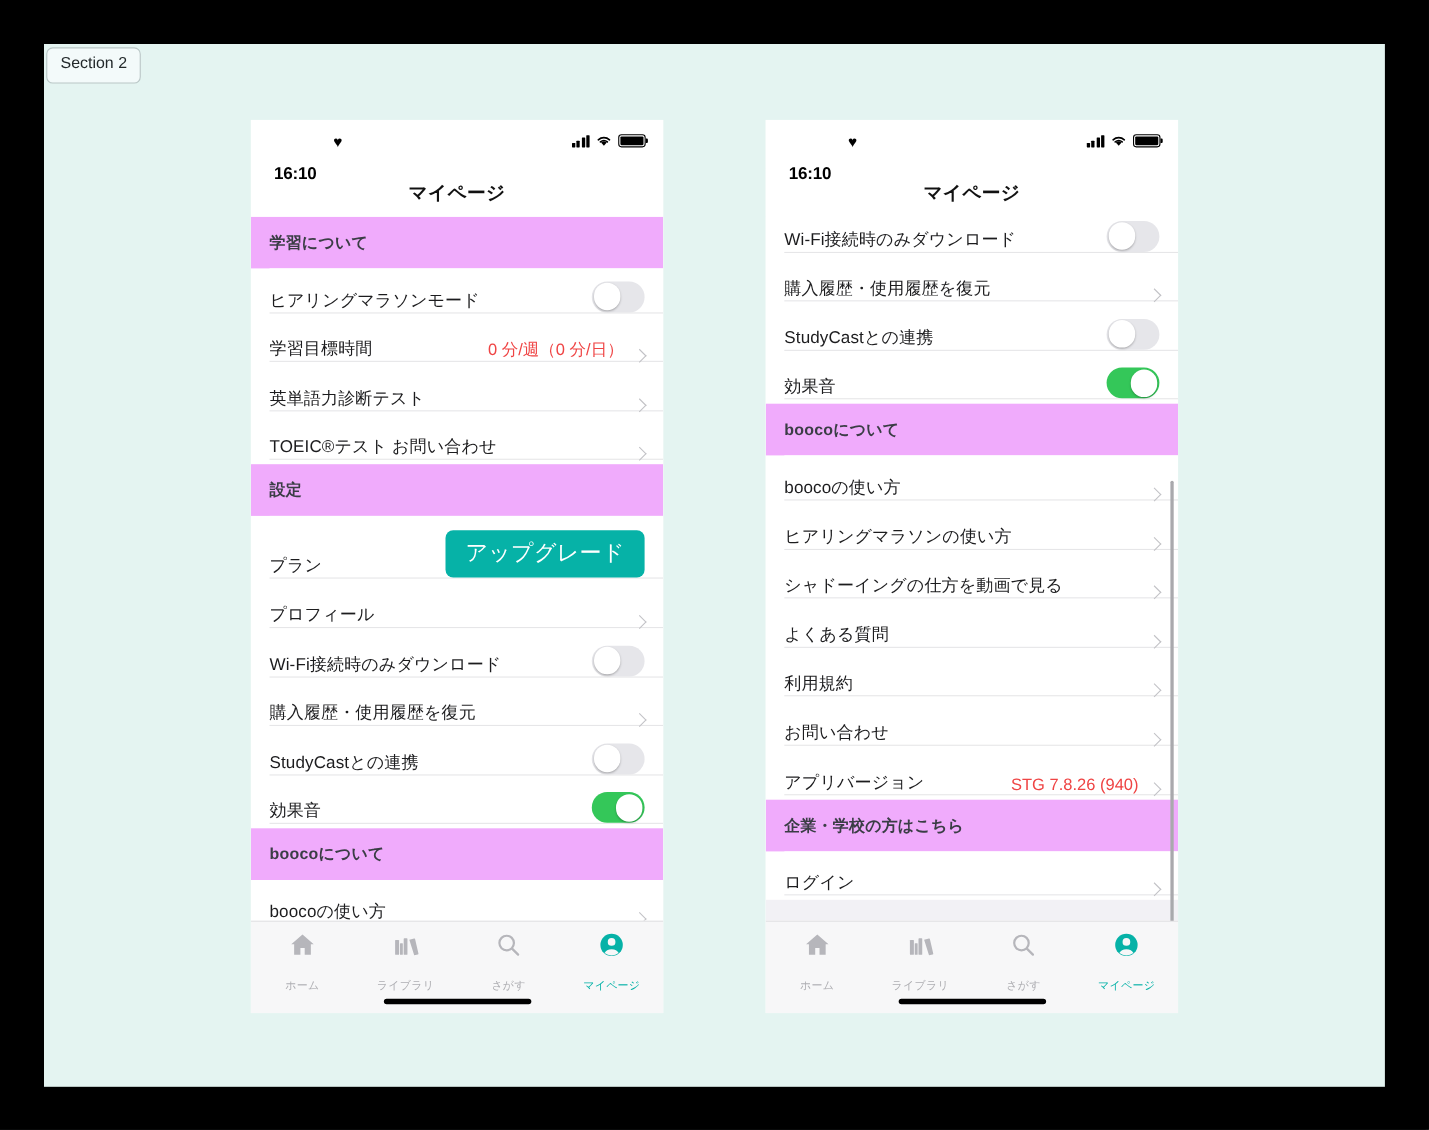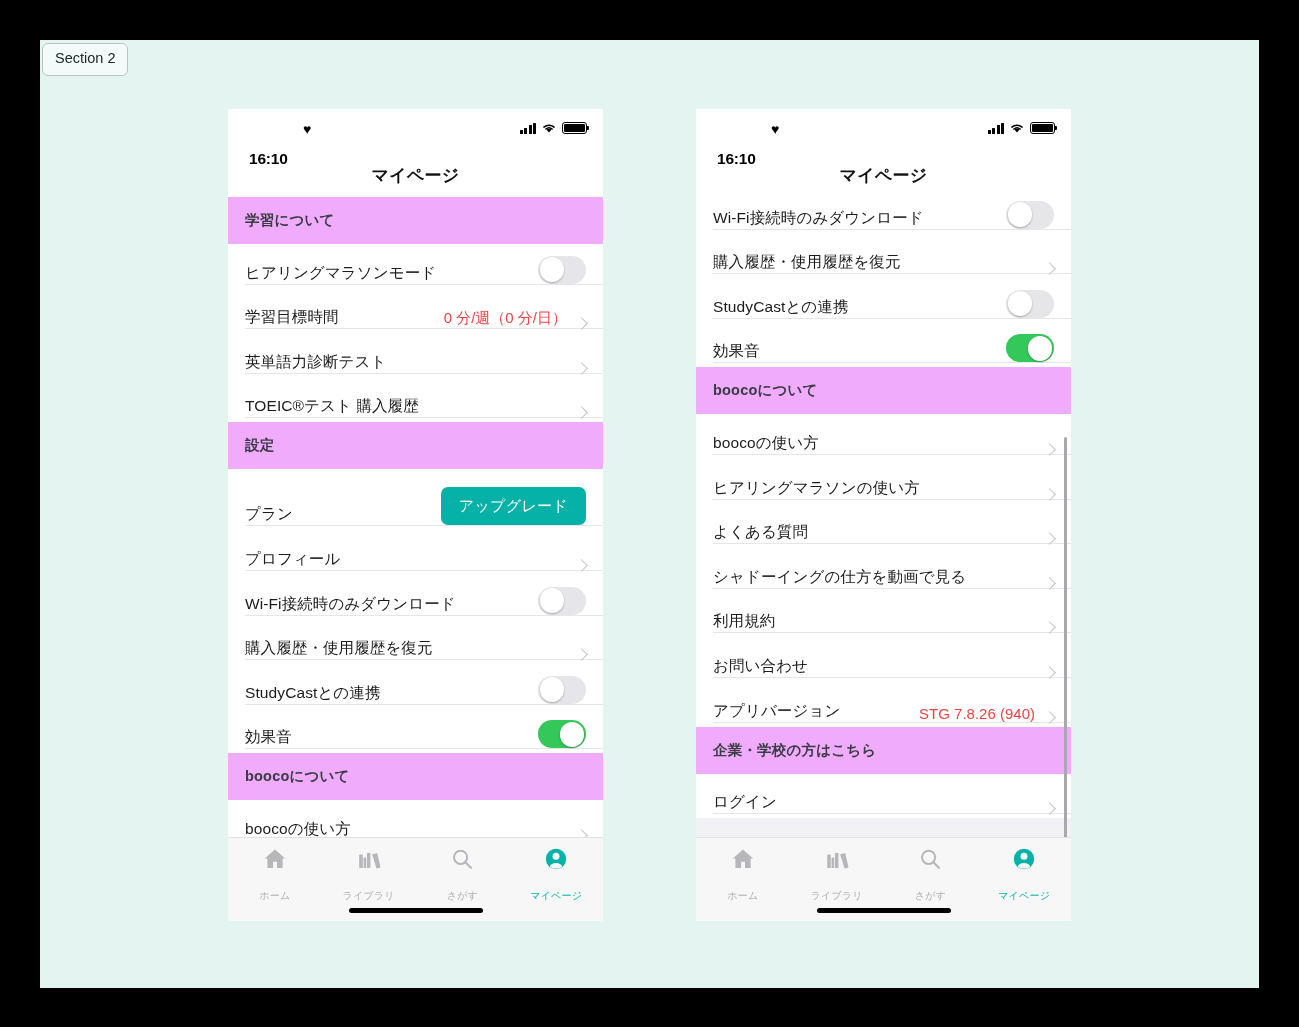--- a/index.html
+++ b/index.html
@@ -132,21 +132,21 @@
     position: absolute; top: 1.6px; left: 1.6px;
     width: 24.8px; height: 24.8px; border-radius: 50%;
     background: #fff; box-shadow: 0 1px 2px rgba(0,0,0,.28);
   }
   .toggle.on { background: #34c759; }
   .toggle.on .knob { left: auto; right: 1.6px; }
 
   
   .btn-upgrade {
     background: #06b2a7; color: #fff;
-    font-size: 15px; border-radius: 7px;
+    font-size: 20px; border-radius: 7px;
     padding: 11px 18px 12px 18px;
     border: none; line-height: 1;
     letter-spacing: 0.3px;
   }
 
   
   .scrollbar {
     position: absolute; right: 4px;
     width: 3px; border-radius: 2px;
     background: #a9a9ad;
@@ -222,21 +222,21 @@
           <div class="row">
             <span class="row-label">学習目標時間</span>
             <span class="row-value">0 分/週（0 分/日）</span>
             <span class="chev"></span>
           </div>
           <div class="row">
             <span class="row-label">英単語力診断テスト</span>
             <span class="chev"></span>
           </div>
           <div class="row">
-            <span class="row-label">TOEIC®テスト 購入履歴</span>
+            <span class="row-label">TOEIC®テスト お問い合わせ</span>
             <span class="chev"></span>
           </div>
           <div class="sec-header">設定</div>
           <div class="row tall">
             <span class="row-label">プラン</span>
             <button class="btn-upgrade">アップグレード</button>
           </div>
           <div class="row">
             <span class="row-label">プロフィール</span>
             <span class="chev"></span>
@@ -372,25 +372,25 @@
           <div class="sec-header">boocoについて</div>
           <div class="row">
             <span class="row-label">boocoの使い方</span>
             <span class="chev"></span>
           </div>
           <div class="row">
             <span class="row-label">ヒアリングマラソンの使い方</span>
             <span class="chev"></span>
           </div>
           <div class="row">
+            <span class="row-label">シャドーイングの仕方を動画で見る</span>
+            <span class="chev"></span>
+          </div>
+          <div class="row">
             <span class="row-label">よくある質問</span>
-            <span class="chev"></span>
-          </div>
-          <div class="row">
-            <span class="row-label">シャドーイングの仕方を動画で見る</span>
             <span class="chev"></span>
           </div>
           <div class="row">
             <span class="row-label">利用規約</span>
             <span class="chev"></span>
           </div>
           <div class="row">
             <span class="row-label">お問い合わせ</span>
             <span class="chev"></span>
           </div>

